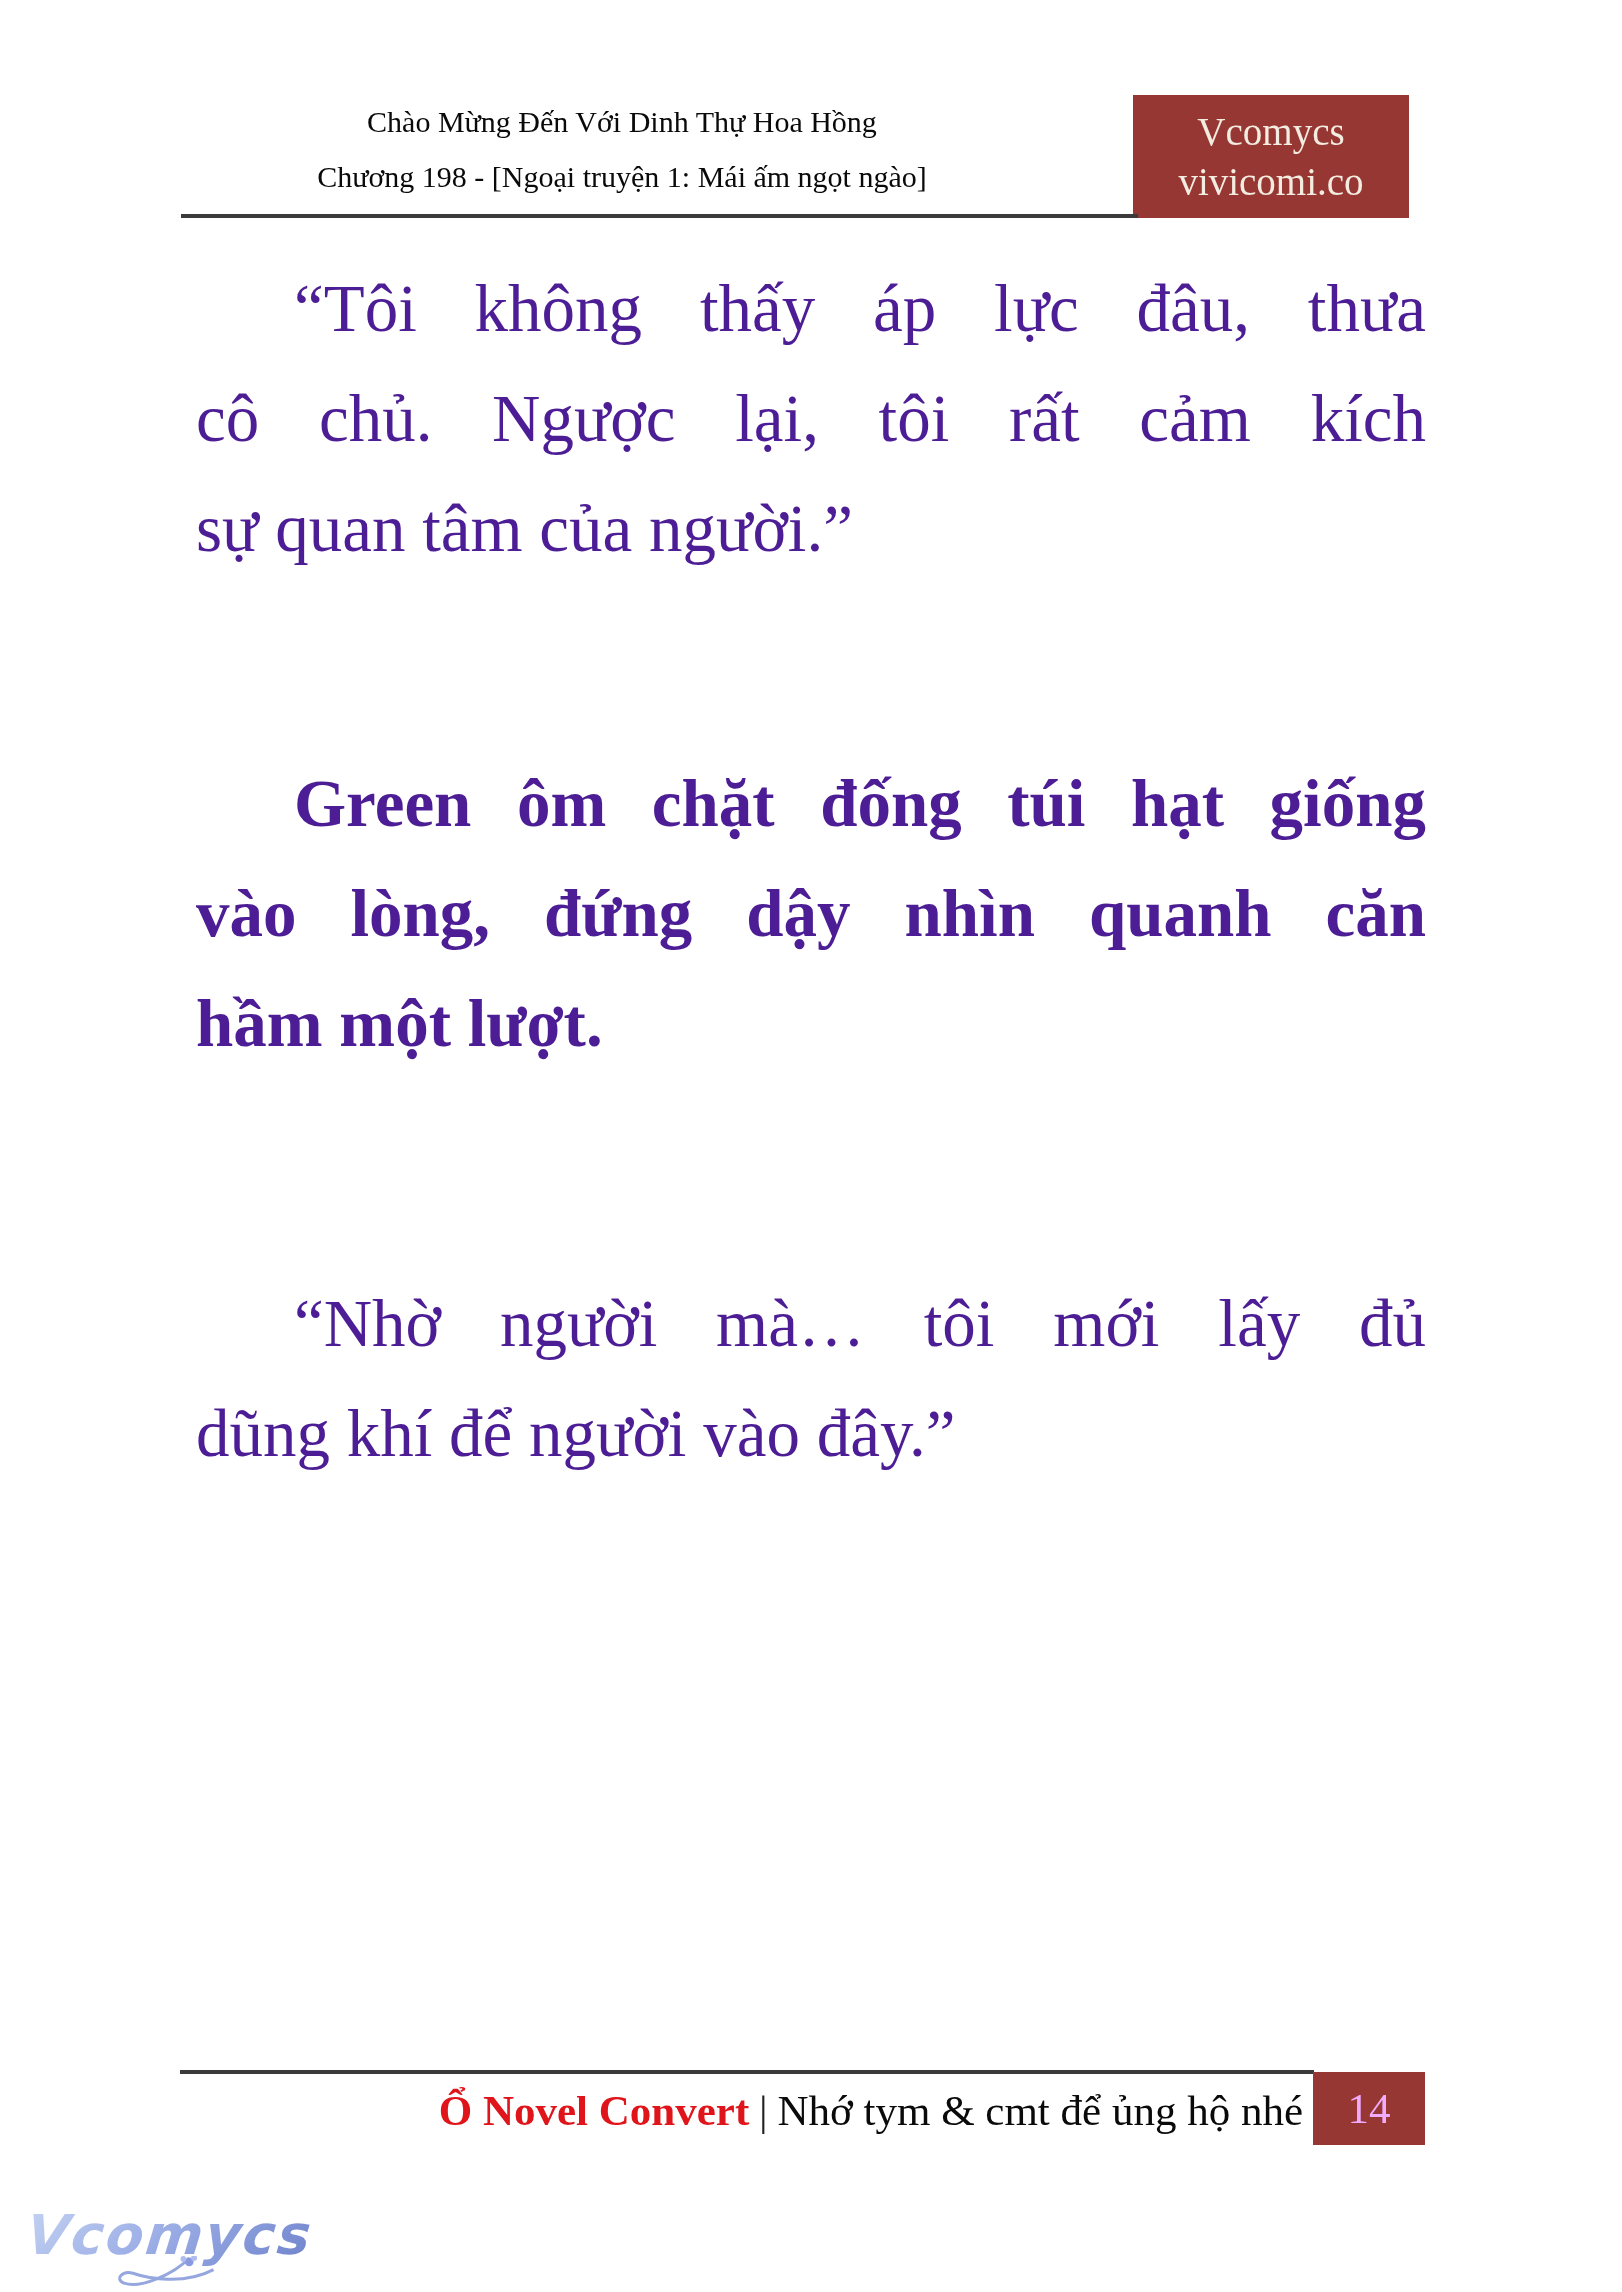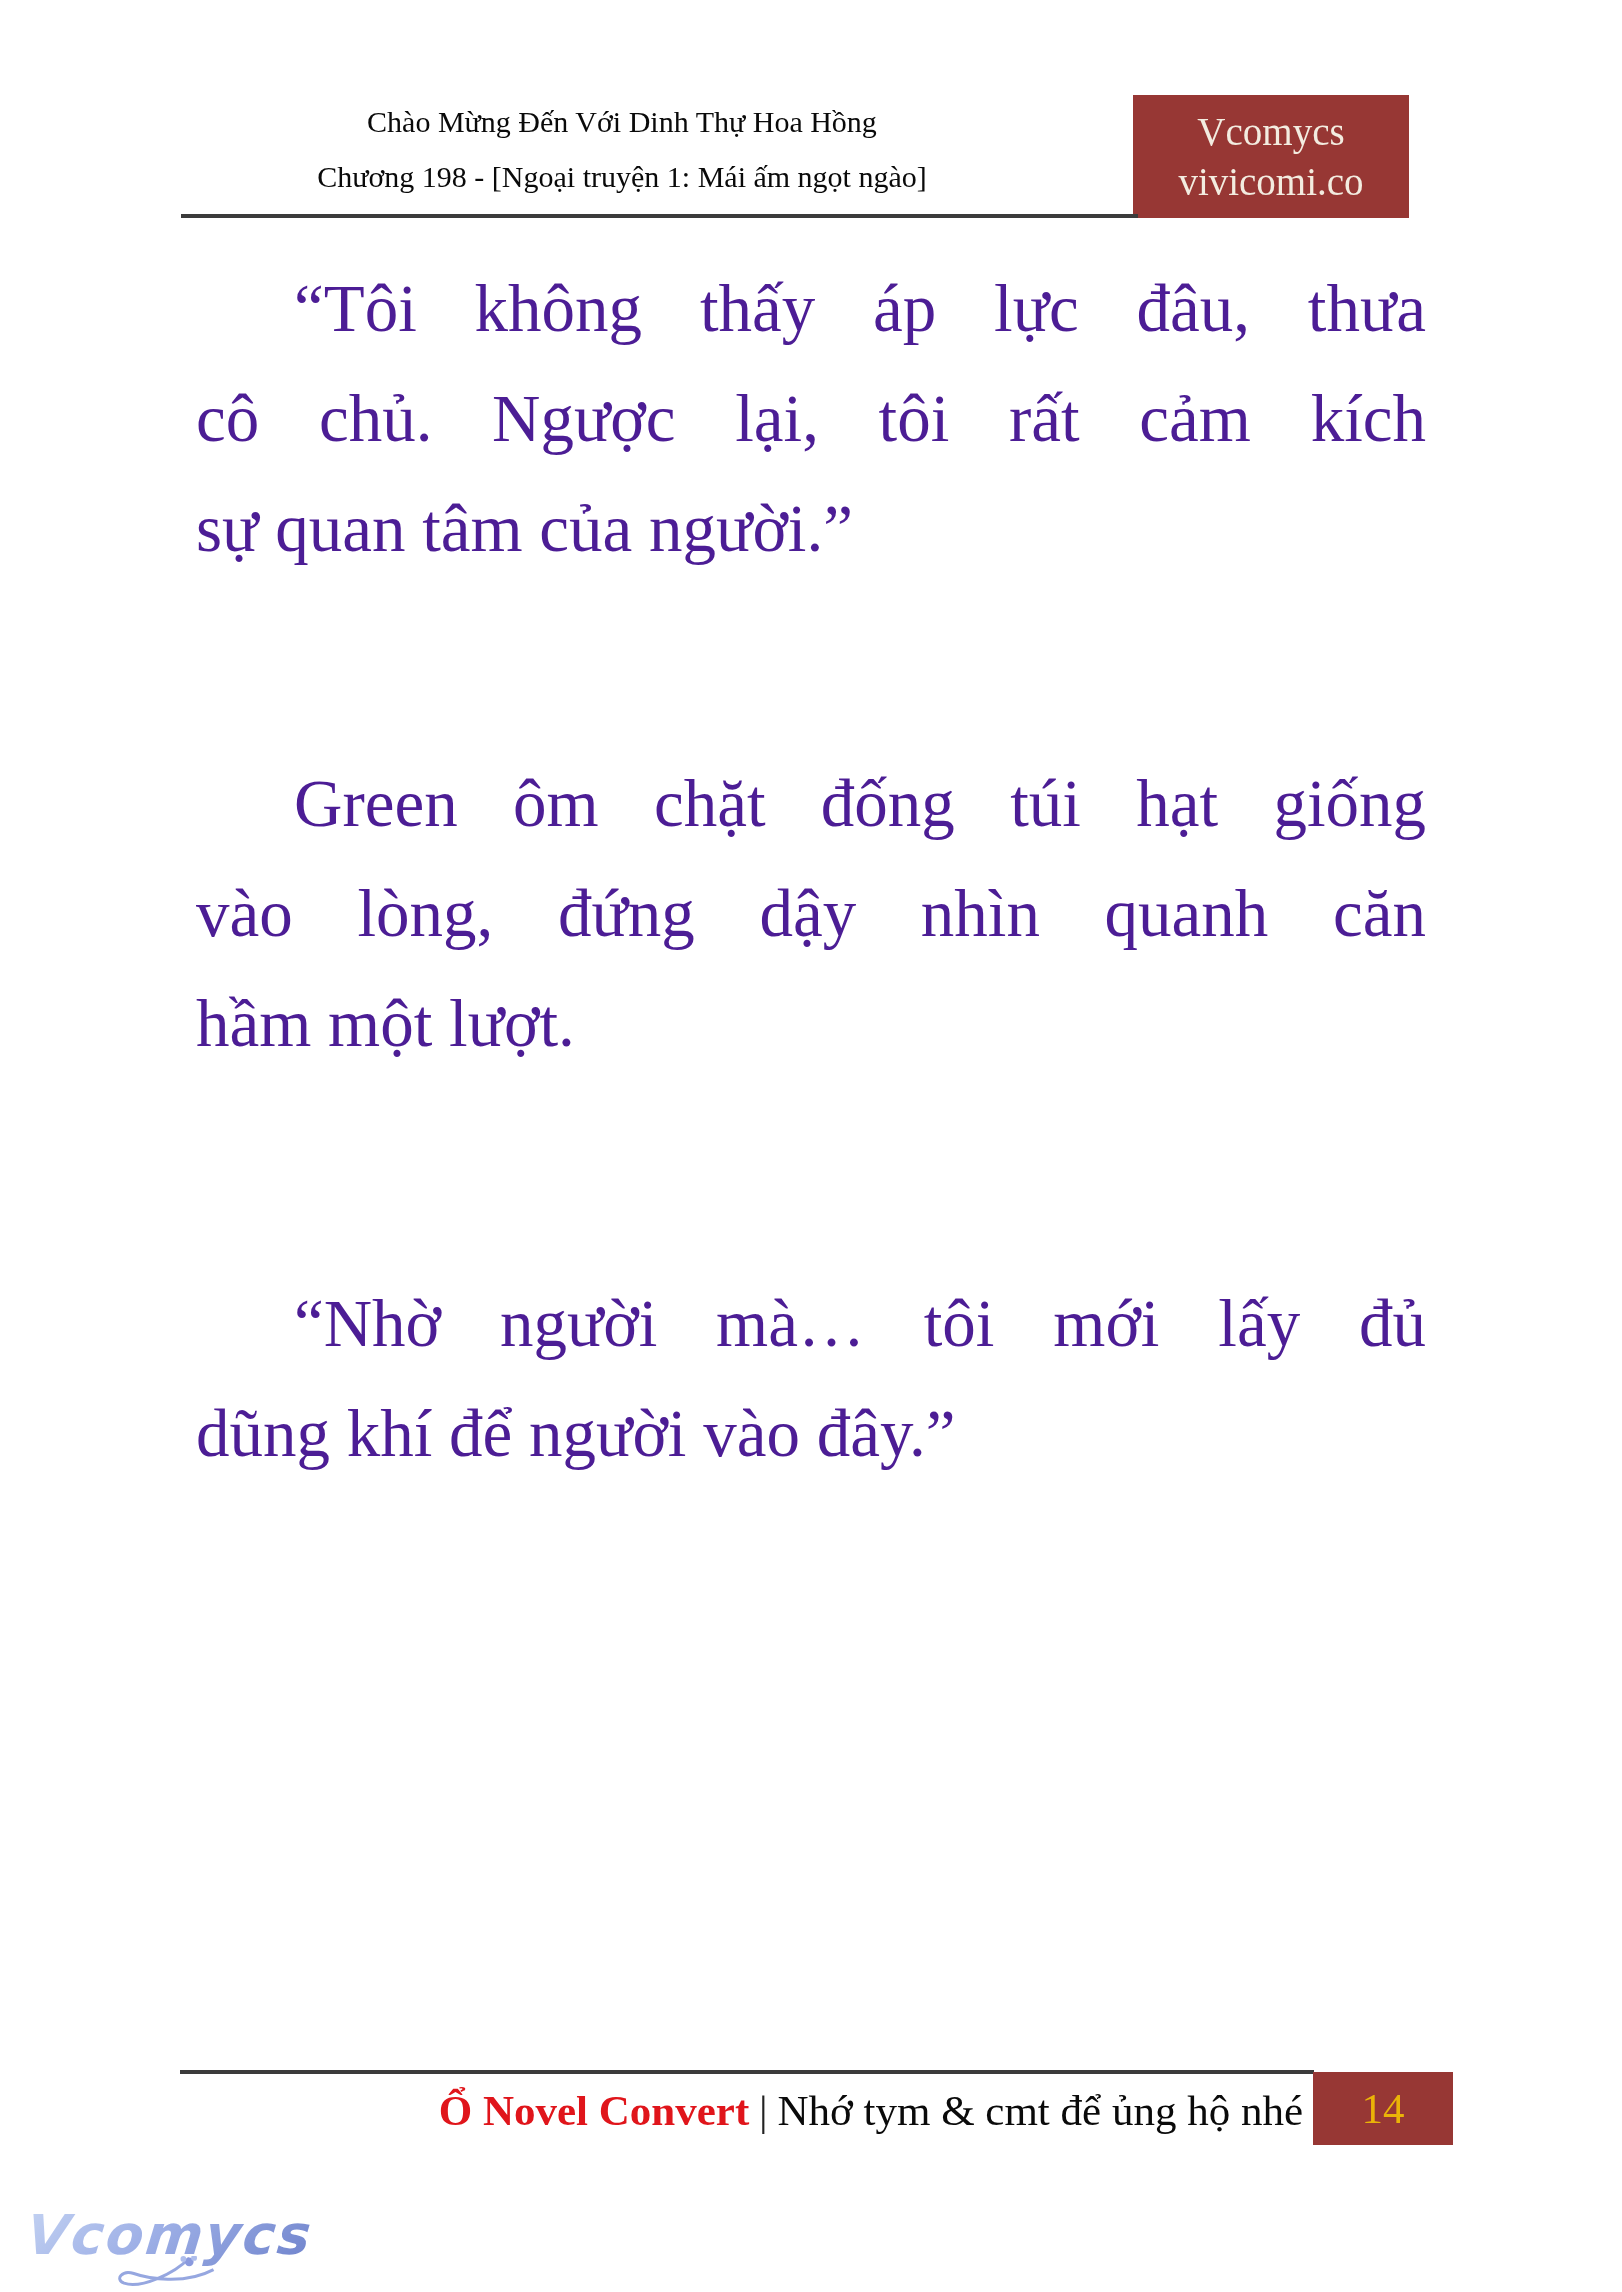--- a/index.html
+++ b/index.html
@@ -60,21 +60,21 @@
     color: #4c1d95;
   }
   .paragraph { margin: 0; }
   .paragraph .line {
     text-align: justify;
     text-align-last: justify;
   }
   .paragraph .line.first { padding-left: 98px; }
   .paragraph .line.last  { text-align-last: left; }
   .paragraph.gap-1 { margin-bottom: 165px; }
-  .paragraph.gap-2 { margin-bottom: 190px; }
+  .paragraph.gap-2 { margin-bottom: 190px; font-weight: bold; }
   .paragraph.gap-3 { margin-bottom: 223px; }
 
   
   .footer-rule {
     position: absolute;
     top: 2070px;
     left: 180px;
     width: 1134px;
     height: 3.9px;
     background: #3b3b3b;
@@ -91,24 +91,24 @@
   .footer-brand {
     color: var(--bright-red, #e0151b);
     font-weight: bold;
     margin-left: 6px;
   }
   .footer-sep { padding: 0 9.8px; color: #222; font-weight: normal; }
   .page-badge {
     position: absolute;
     top: 2072px;
     left: 1313px;
-    width: 140px;
+    width: 112px;
     height: 73px;
     background: var(--maroon, #973734);
-    color: #eab308;
+    color: #f0abfc;
     font-size: 43px;
     display: flex;
     align-items: center;
     justify-content: center;
   }
 
   
   .watermark {
     position: absolute;
     left: 27.4px;

